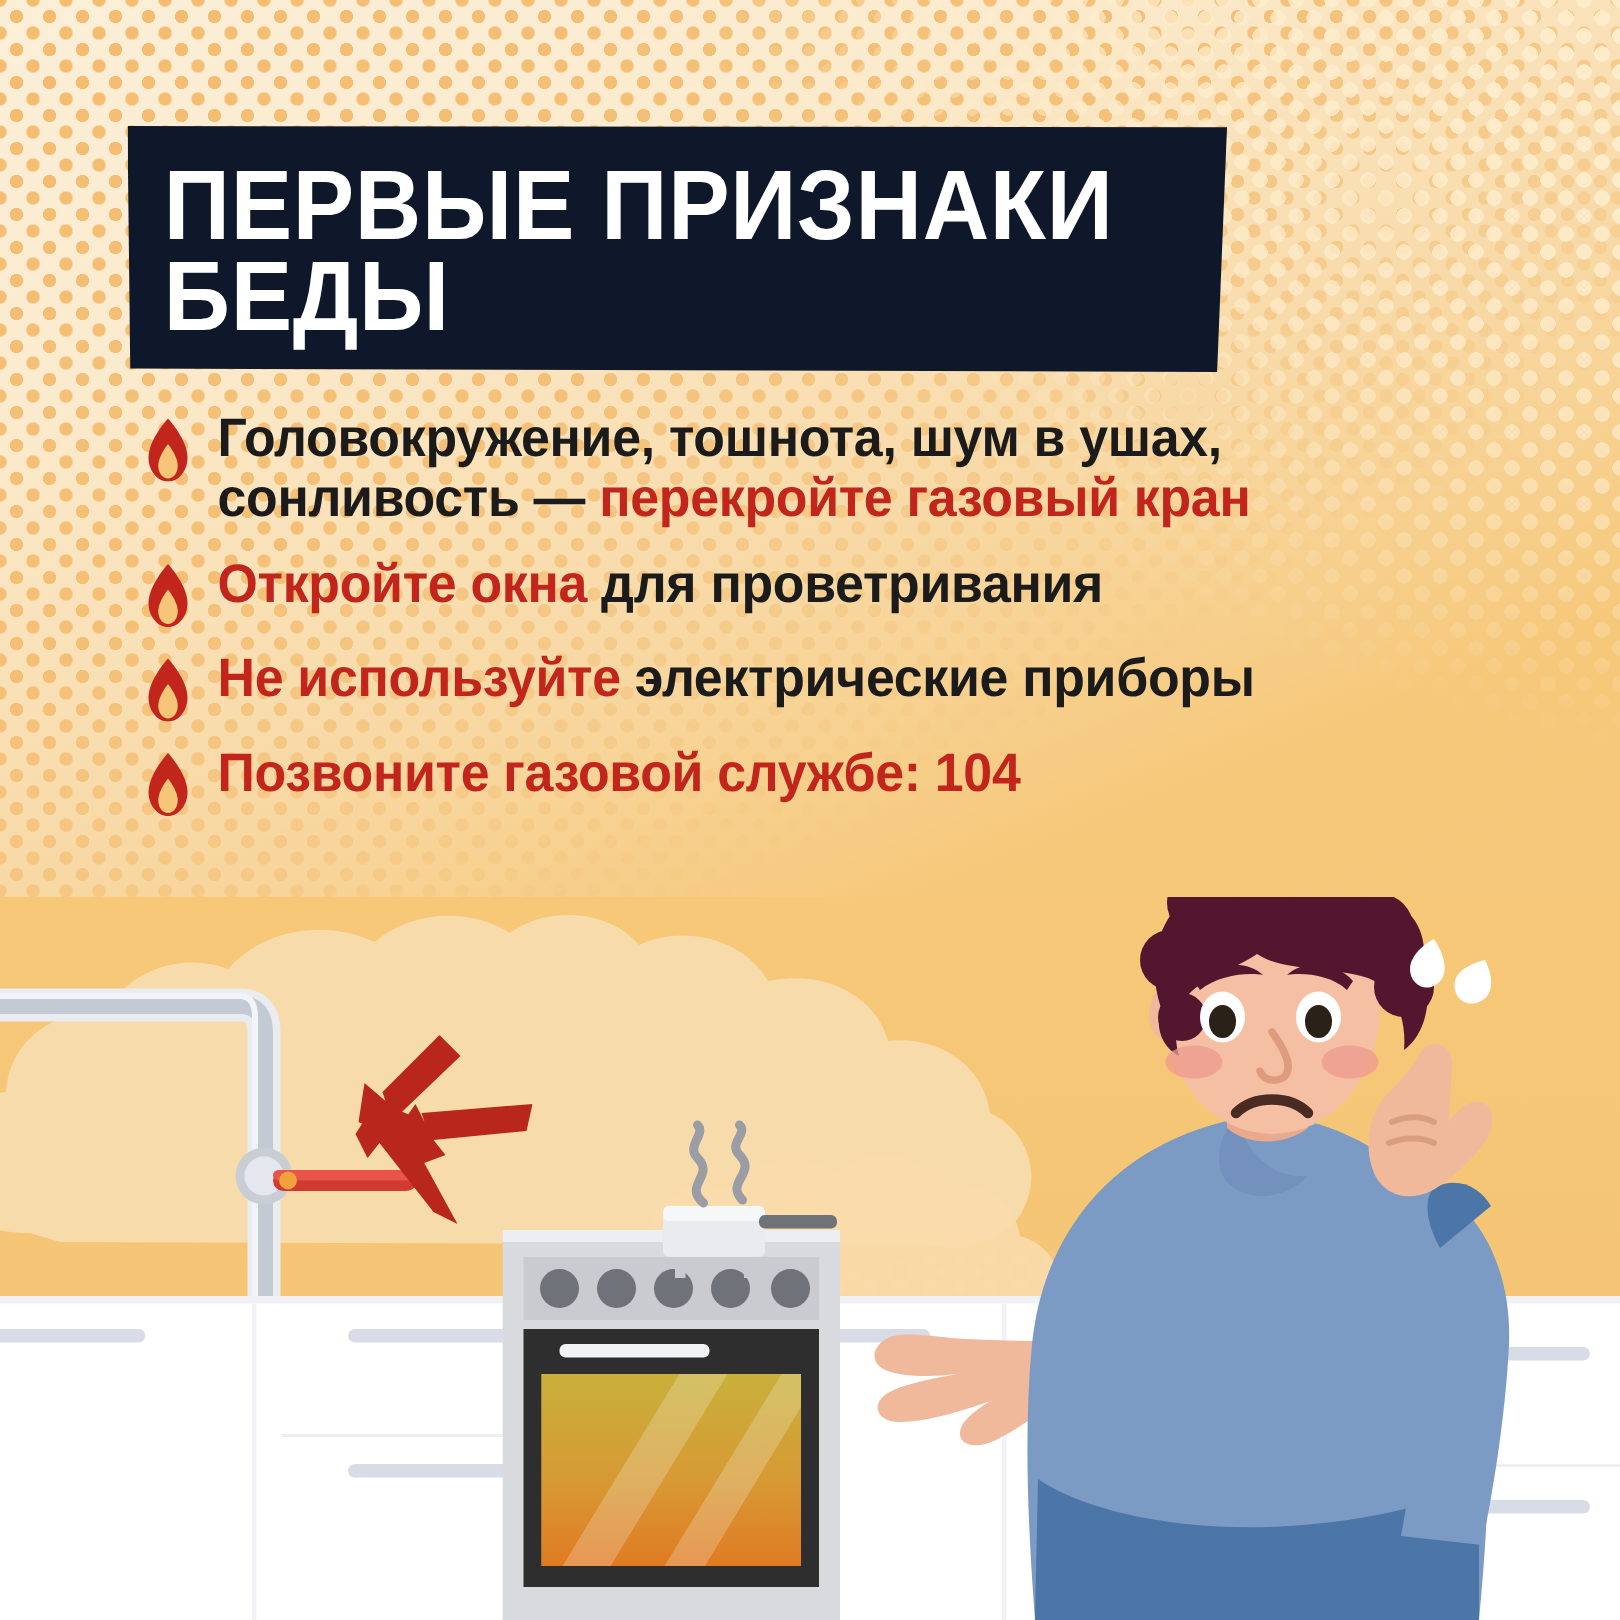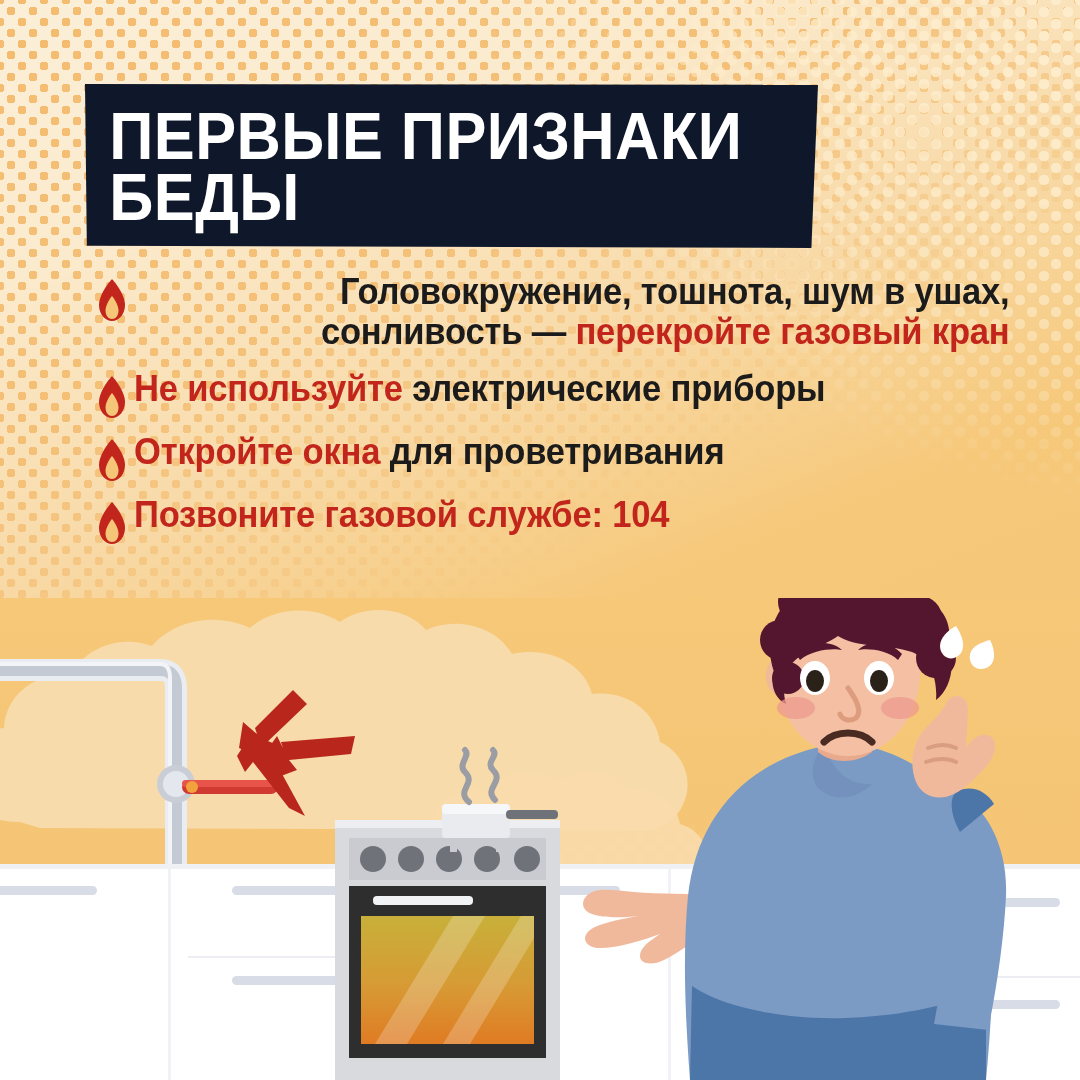--- a/index.html
+++ b/index.html
@@ -56,21 +56,21 @@
     font-family:"Liberation Sans","DejaVu Sans",sans-serif;
     transform:scaleX(.93);transform-origin:left top;
     white-space:pre-line;
   }
 
   
   .bullets{
     position:absolute;left:96px;top:272px;width:950px;
   }
   .bullet{
-    display:flex;align-items:flex-start;gap:6px;margin-bottom:14px;text-align:right;
+    display:flex;align-items:flex-start;gap:17px;margin-bottom:14px;
   }
   .bullet:nth-child(1){margin-bottom:16px;}
   .flame{
     flex:0 0 auto;width:32px;height:42px;margin-top:7px;
   }
   .btext{
     font-size:36px;line-height:1.12;font-weight:700;
     color:#1B1B1B;letter-spacing:-.2px;
     transform:scaleX(.96);transform-origin:left top;
     font-family:"Liberation Sans","DejaVu Sans",sans-serif;
@@ -143,31 +143,31 @@
         <span>Головокружение, тошнота, шум в ушах, сонливость — </span><span class="hl">перекройте газовый кран</span>
       </div>
     </div>
 
     <div class="bullet">
       <svg class="flame" viewBox="0 0 32 42">
         <path d="M16 0 C16 0 3 14 3 26 C3 35 9 42 16 42 C23 42 29 35 29 26 C29 14 16 0 16 0 Z" fill="#C2251B"></path>
         <path d="M16 17 C16 17 9.5 25 9.5 31.5 C9.5 36.5 12.5 40 16 40 C19.5 40 22.5 36.5 22.5 31.5 C22.5 25 16 17 16 17 Z" fill="#F5C578"></path>
       </svg>
       <div class="btext">
-        <span class="hl">Не используйте</span><span> электрические приборы</span>
+        <span class="hl">Откройте окна</span><span> для проветривания</span>
       </div>
     </div>
 
     <div class="bullet">
       <svg class="flame" viewBox="0 0 32 42">
         <path d="M16 0 C16 0 3 14 3 26 C3 35 9 42 16 42 C23 42 29 35 29 26 C29 14 16 0 16 0 Z" fill="#C2251B"></path>
         <path d="M16 17 C16 17 9.5 25 9.5 31.5 C9.5 36.5 12.5 40 16 40 C19.5 40 22.5 36.5 22.5 31.5 C22.5 25 16 17 16 17 Z" fill="#F5C578"></path>
       </svg>
       <div class="btext">
-        <span class="hl">Откройте окна</span><span> для проветривания</span>
+        <span class="hl">Не используйте</span><span> электрические приборы</span>
       </div>
     </div>
 
     <div class="bullet">
       <svg class="flame" viewBox="0 0 32 42">
         <path d="M16 0 C16 0 3 14 3 26 C3 35 9 42 16 42 C23 42 29 35 29 26 C29 14 16 0 16 0 Z" fill="#C2251B"></path>
         <path d="M16 17 C16 17 9.5 25 9.5 31.5 C9.5 36.5 12.5 40 16 40 C19.5 40 22.5 36.5 22.5 31.5 C22.5 25 16 17 16 17 Z" fill="#F5C578"></path>
       </svg>
       <div class="btext">
         <span class="hl">Позвоните газовой службе: 104</span>

